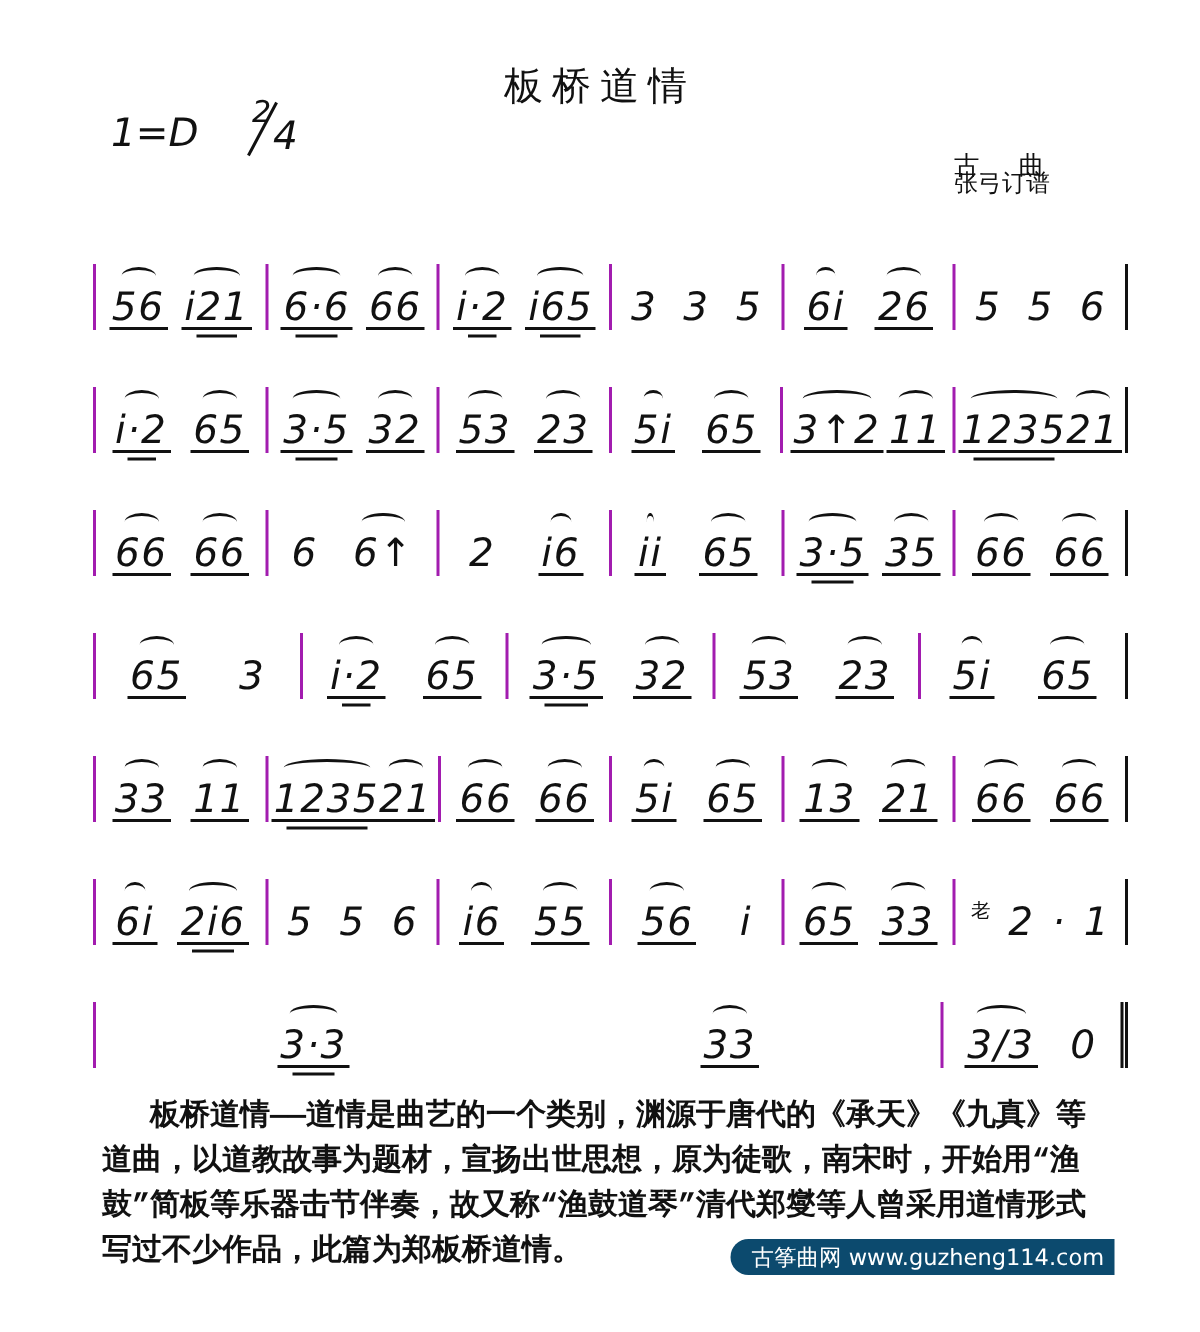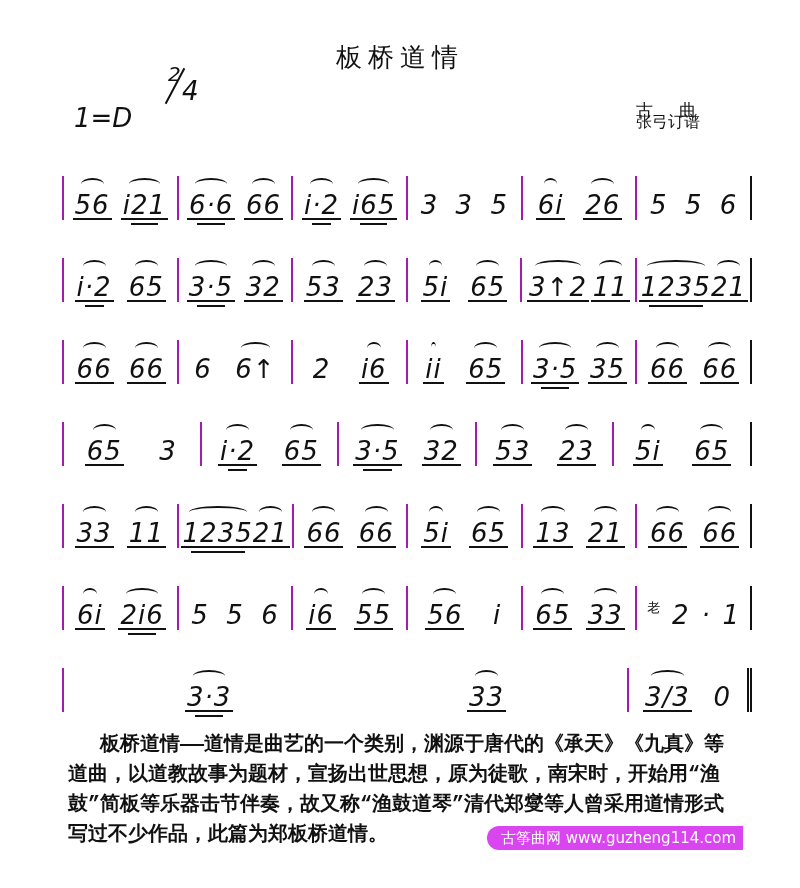--- a/index.html
+++ b/index.html
@@ -1,39 +1,39 @@
 <!DOCTYPE html>
 <html><head>
 <meta charset="utf-8">
 <style>
   html, body { margin: 0; padding: 0; background: #ffffff; }
   body { width: 800px; height: 888px; position: relative; overflow: hidden; font-family: "DejaVu Sans", sans-serif; color: #111; }
   .title { position: absolute; left: 0; width: 800px; top: 40px; text-align: center; font-size: 26px; letter-spacing: 6px; font-family: "DejaVu Serif", serif; }
-  .key { position: absolute; left: 74px; top: 74px; font-size: 26px; font-style: italic; font-family: "DejaVu Sans", sans-serif; margin-top: 29px; }
+  .key { position: absolute; left: 74px; top: 74px; font-size: 26px; font-style: italic; font-family: "DejaVu Sans", sans-serif; }
   .timesig { position: absolute; left: 168px; top: 62px; font-size: 24px; font-style: italic; }
   .timesig .num { position: absolute; left: 0; top: 0; font-size: 20px; }
   .timesig .slash { position: absolute; left: 6px; top: 4px; width: 2px; height: 40px; background: #111; transform: rotate(28deg); }
   .timesig .den { position: absolute; left: 14px; top: 14px; font-size: 26px; }
   .origin { position: absolute; left: 636px; top: 99px; font-size: 17px; letter-spacing: 26px; }
   .arranger { position: absolute; left: 636px; top: 112px; font-size: 16px; }
 
   .score { position: absolute; left: 62px; top: 138px; width: 690px; }
   .line { position: relative; height: 82px; display: flex; align-items: flex-end; }
   .bar { flex: 1; display: flex; justify-content: space-around; align-items: flex-end; border-left: 2px solid #a21caf; height: 44px; padding: 0 4px; position: relative; }
   .bar:last-child { border-right: 2px solid #111; }
   .bar.final { border-right: 5px double #111; flex: 0 0 110px; text-align: right; }
   .beat { position: relative; display: inline-flex; flex-direction: column; align-items: center; font-size: 26px; font-style: italic; line-height: 30px; }
   .beat .notes { letter-spacing: 1px; }
   .beat .ul1 { position: absolute; left: -2px; right: -2px; bottom: 0px; height: 2px; background: #111; }
   .beat .ul2 { position: absolute; left: 8px; right: 8px; bottom: -5px; height: 2px; background: #111; }
   .beat .arc { position: absolute; left: 6px; right: 6px; top: -12px; height: 10px; border-top: 2px solid #111; border-radius: 50% 50% 0 0; }
   .beat .marks { position: absolute; top: -24px; left: 0; right: 0; text-align: center; font-size: 11px; font-style: normal; letter-spacing: 6px; }
 
   .desc { position: absolute; left: 68px; top: 730px; width: 660px; font-size: 20px; line-height: 30px; font-weight: bold; text-indent: 32px; font-family: Liberation Mono, monospace; }
-  .watermark { position: absolute; left: 487px; top: 826px; width: 256px; height: 24px; background: #d946ef; color: #ffffff; border-radius: 12px 0 0 12px; font-size: 15px; line-height: 24px; padding-left: 14px; box-sizing: border-box; }
+  .watermark { position: absolute; left: 487px; top: 826px; width: 256px; height: 24px; background: #0c4a6e; color: #ffffff; border-radius: 12px 0 0 12px; font-size: 15px; line-height: 24px; padding-left: 14px; box-sizing: border-box; }
 </style>
 </head>
 <body>
 
 <div class="title">板桥道情</div>
 <div class="key">1=D</div>
 <div class="timesig">
   <span class="num">2</span>
   <span class="slash"></span>
   <span class="den">4</span>

